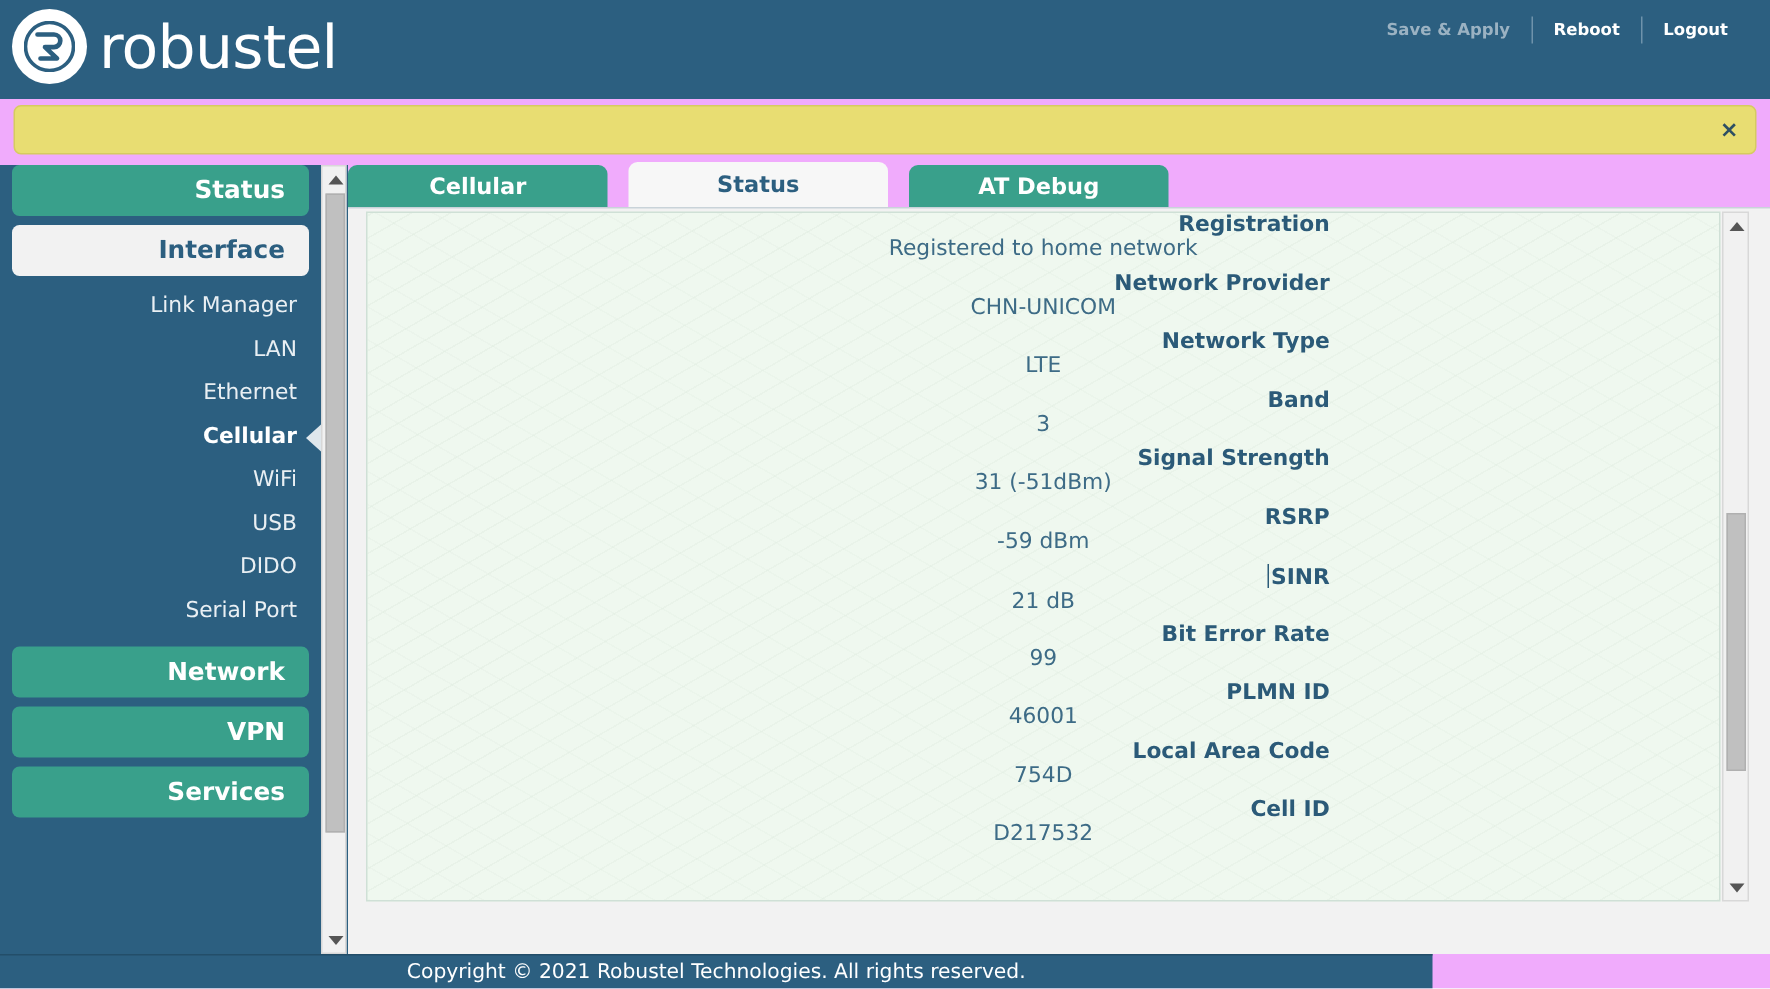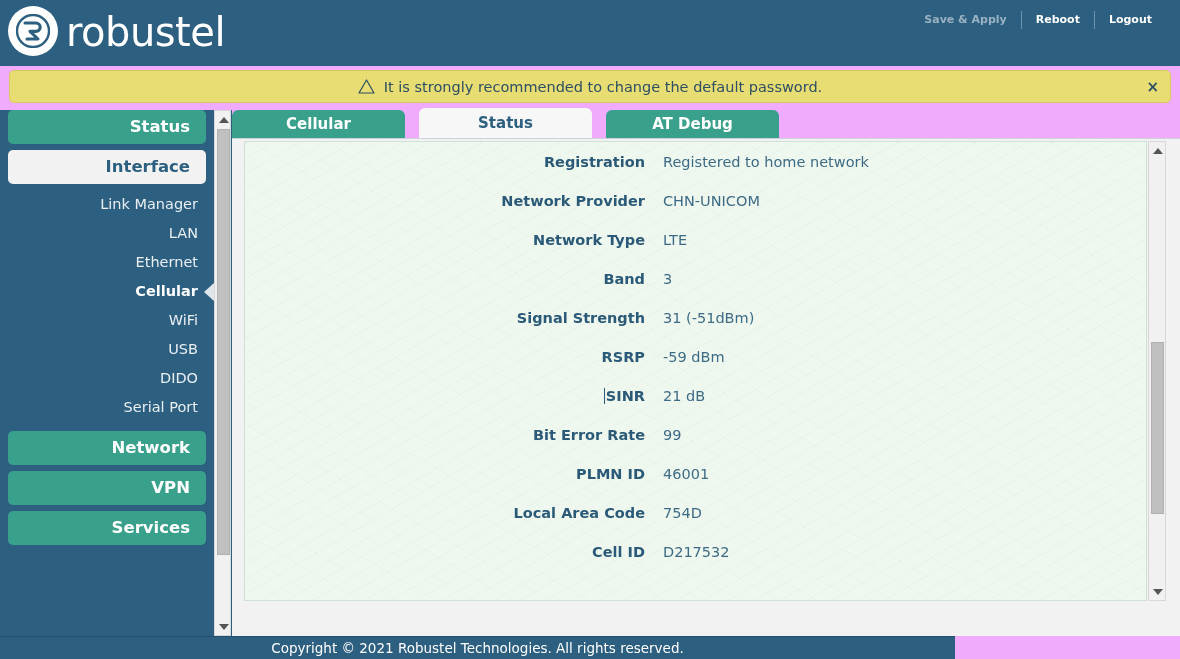--- a/index.html
+++ b/index.html
@@ -256,20 +256,21 @@
         rgba(183,205,186,0) 19px);
   }
   .rows {
     position: relative;
     padding-top: 0;
   }
   .row {
     display: flex;
     align-items: center;
     height: 39px;
+    flex-direction: column;
   }
   .row .lbl {
     width: 418px;
     text-align: right;
     padding-right: 18px;
     font-size: 14.5px;
     font-weight: bold;
     color: #2b5a78;
     white-space: nowrap;
     position: relative;
@@ -325,26 +326,20 @@
     <div class="header-actions">
       <a href="#" class="disabled">Save &amp; Apply</a>
       <span class="hdr-sep"></span>
       <a href="#">Reboot</a>
       <span class="hdr-sep"></span>
       <a href="#">Logout</a>
     </div>
   </div>
 
   <div class="banner">
-    <span class="banner-text">
-      <svg class="warn-tri" width="17" height="15" viewBox="0 0 17 15" aria-hidden="true">
-        <path d="M8.5 1 L16 14 H1 Z" fill="none" stroke="#2d4f63" stroke-width="1.2" stroke-linejoin="round"></path>
-      </svg>
-      <span>It is strongly recommended to change the default password.</span>
-    </span>
     <span class="banner-close">×</span>
   </div>
 
   <div class="sidebar">
     <div class="side-list">
 
       <div class="side-group">Status</div>
 
       <div class="side-group open">Interface</div>
 

